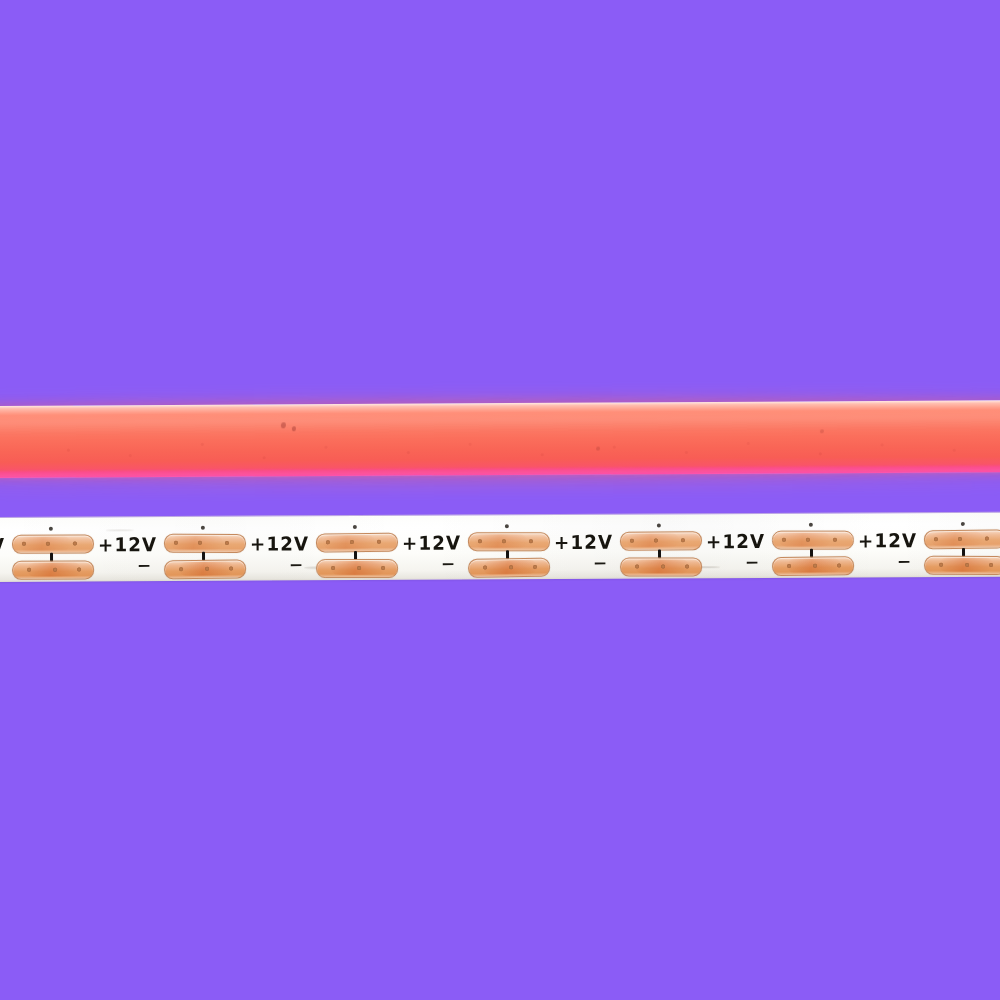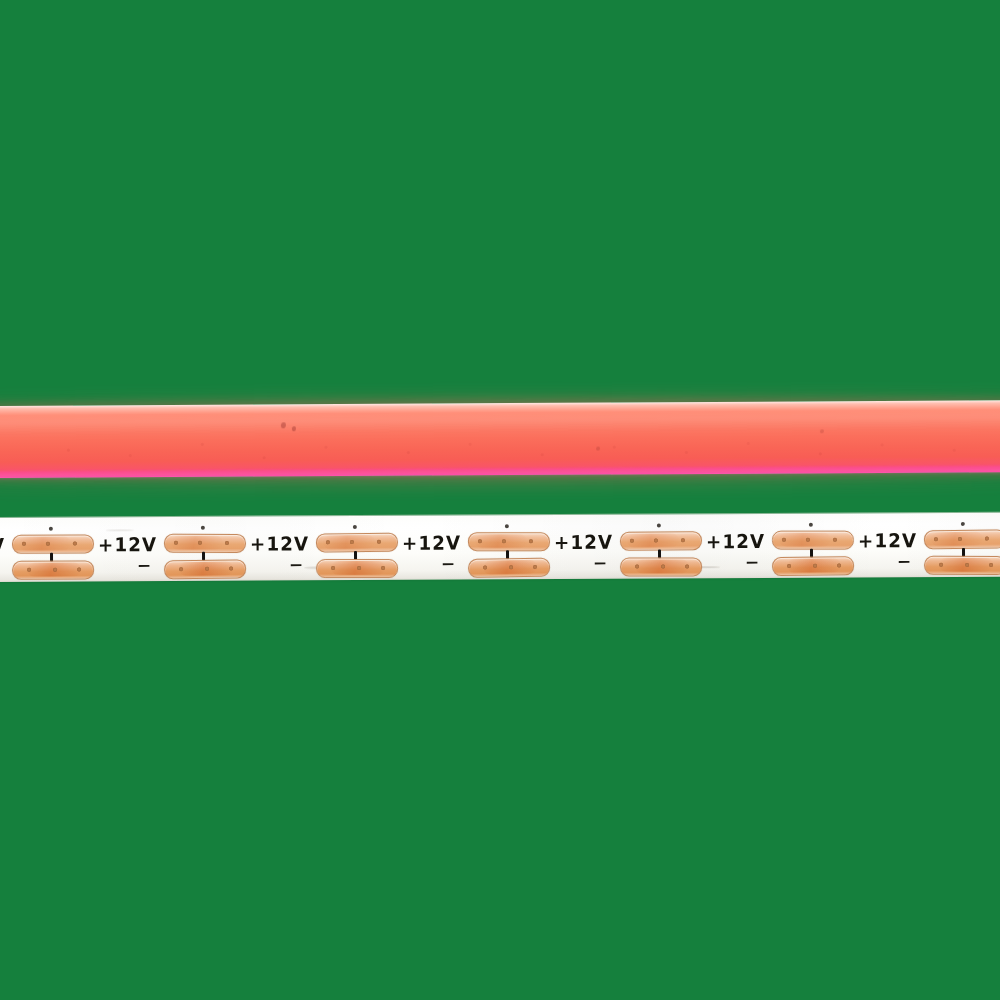--- a/index.html
+++ b/index.html
@@ -213,21 +213,21 @@
   .scuff{
     position:absolute;
     background:rgba(120,110,95,.22);
     border-radius:50%;
     filter:blur(.6px);
   }
 </style>
 </head>
 <body>
 
-<div id="stage" style="background: #15803d;">
+<div id="stage" style="background: #8b5cf6;">
 
   <div class="lit-wrap" style="left: -14px; top: 400px; width: 1030px; height: 92px; transform: rotate(-0.32deg);">
     <div class="lit-glow"></div>
     <div class="lit-body"></div>
     <div class="lit-speckle"></div>
     <div class="lit-hotline"></div>
     <div class="lit-bottomedge"></div>
     <div class="lit-mark" style="left:295px;top:24px;"></div>
     <div class="lit-mark" style="left:306px;top:28px;width:4px;height:5px;"></div>
     <div class="lit-mark" style="left:610px;top:50px;width:4px;height:4px;opacity:.6;"></div>

